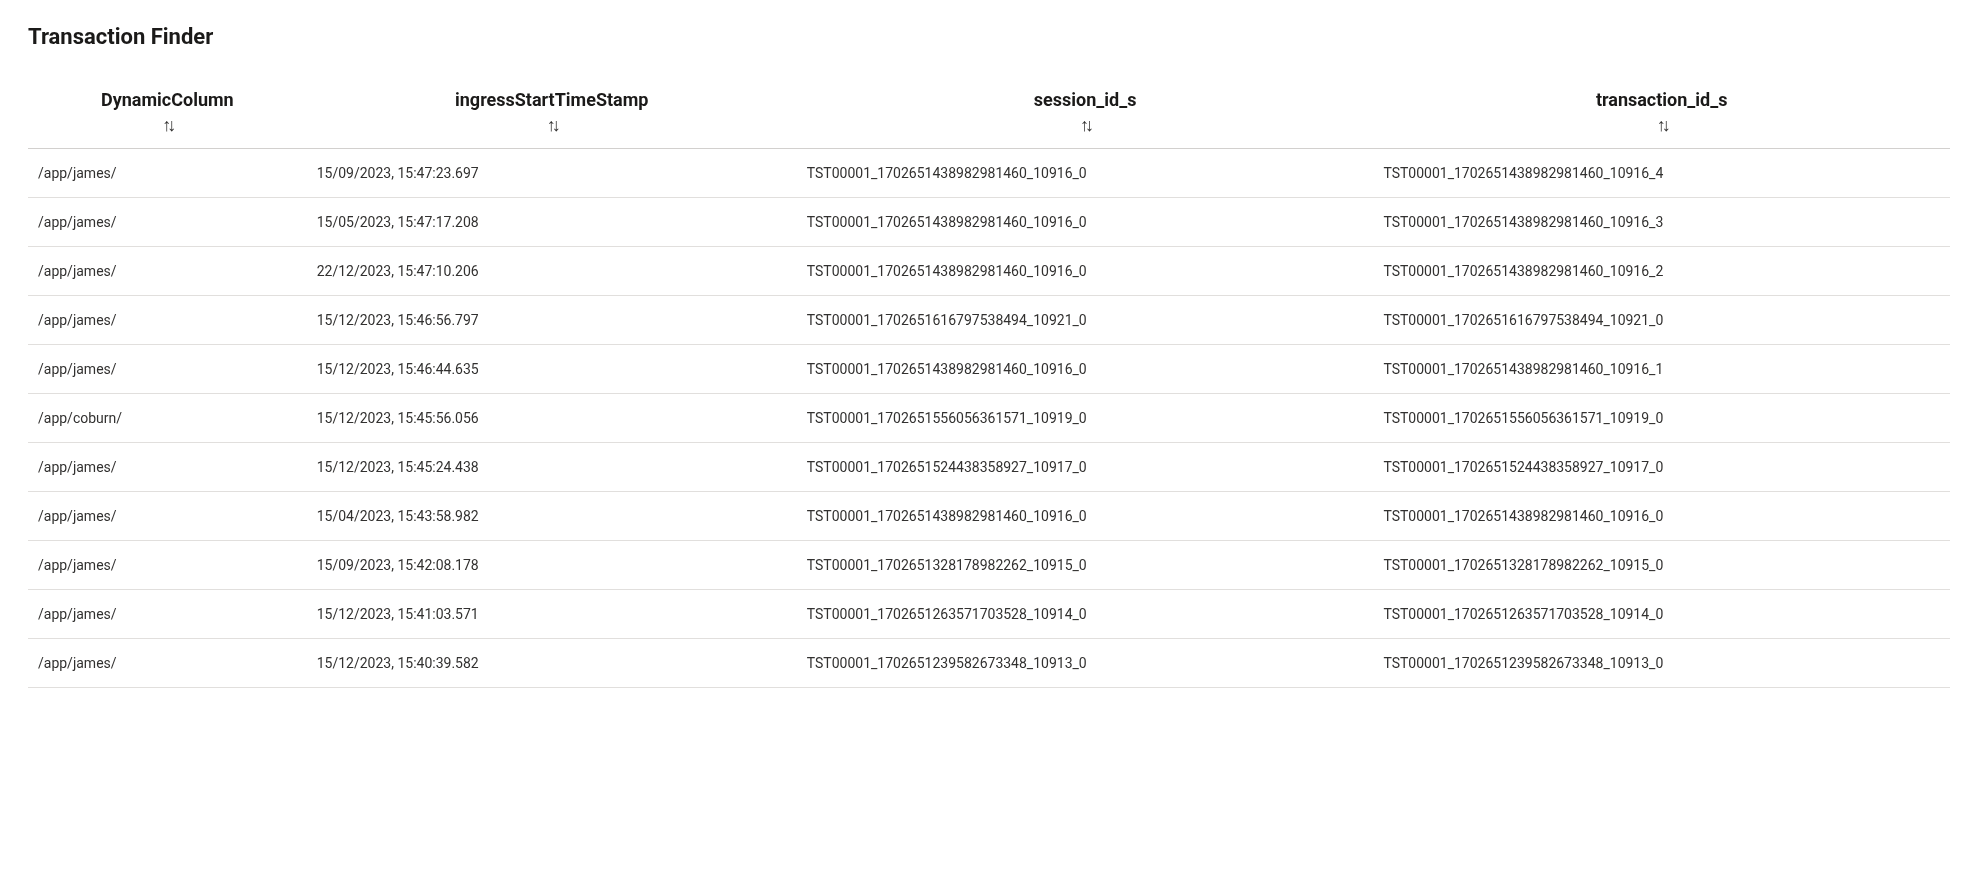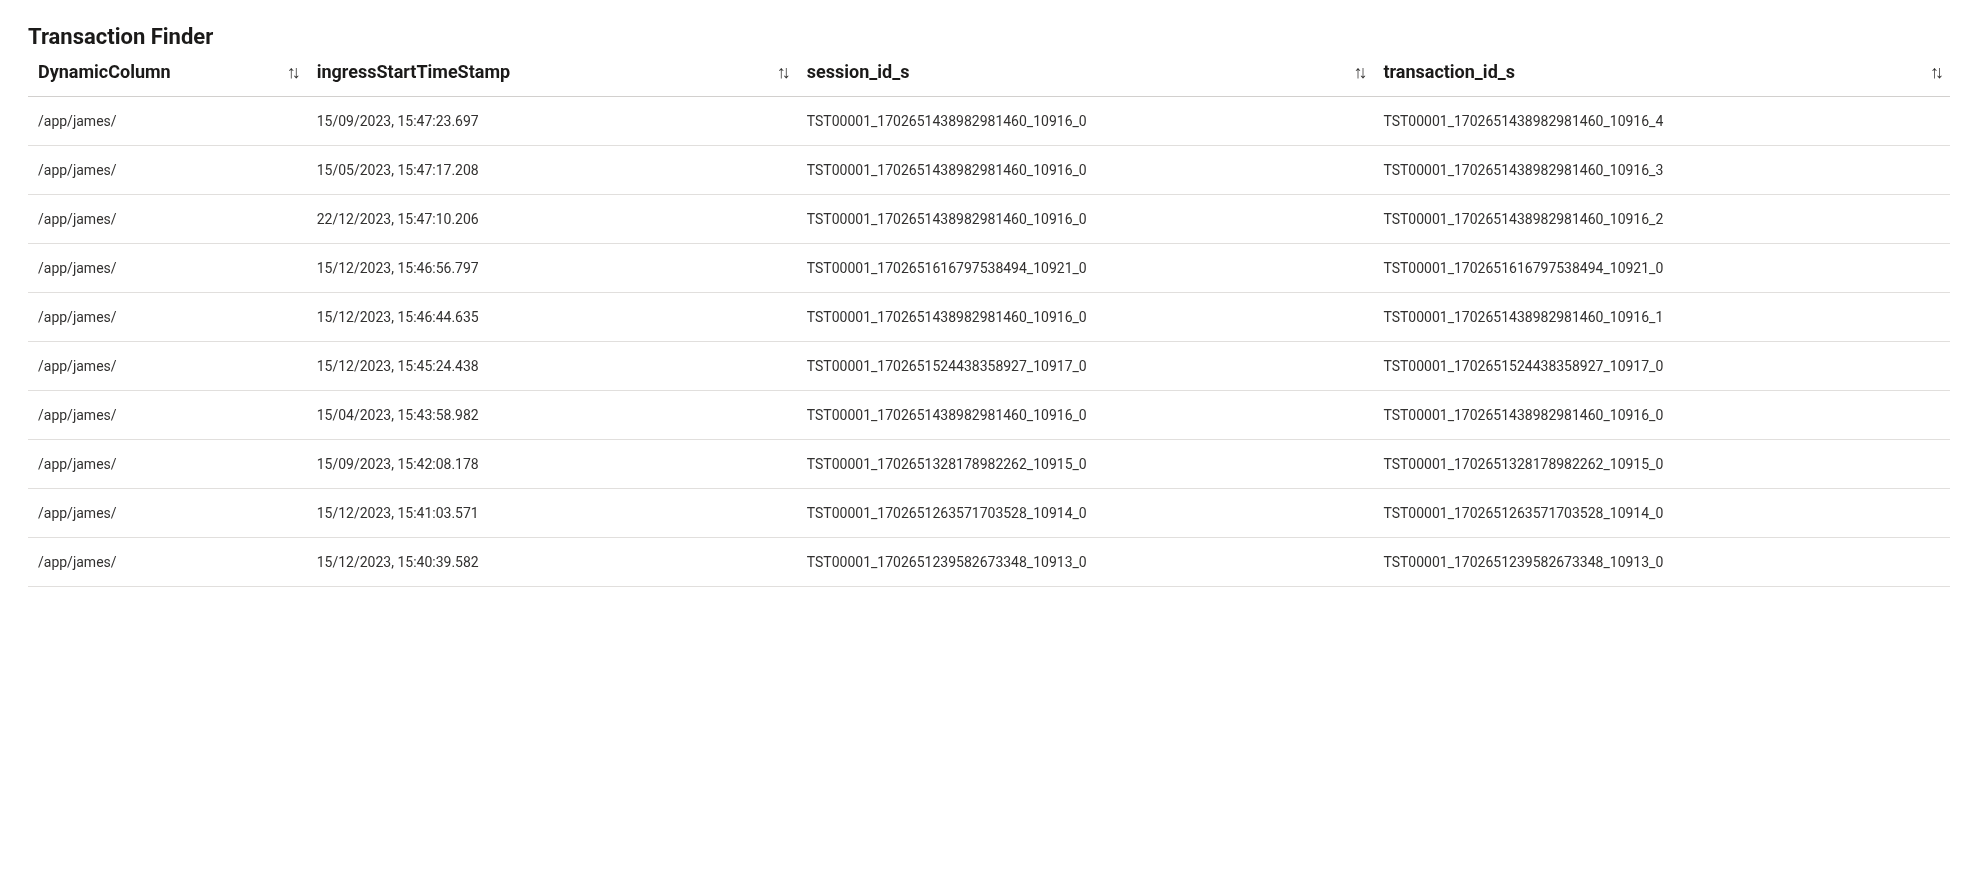--- a/index.html
+++ b/index.html
@@ -8,20 +8,21 @@
       background: #ffffff;
       color: #323130;
       padding: 24px 28px;
       font-size: 18px;
       width: 1978px;
     }
     .title {
       font-size: 22px;
       font-weight: 700;
       color: #1b1a19;
+      margin-bottom: 28px;
     }
     table {
       width: 100%;
       border-collapse: collapse;
       table-layout: fixed;
     }
     col.c-dyn { width: 14.5%; }
     col.c-ts  { width: 25.5%; }
     col.c-sid { width: 30%; }
     col.c-tid { width: 30%; }
@@ -33,20 +34,21 @@
       padding: 12px 10px 14px 10px;
       border-bottom: 1px solid #d2d0ce;
       white-space: nowrap;
       vertical-align: middle;
     }
     thead th .th-wrap {
       display: flex;
       align-items: center;
       justify-content: space-between;
       gap: 6px;
+      flex-direction: column;
     }
     thead th .th-label { flex: 0 1 auto; }
     thead th .sort-icon {
       color: #323130;
       font-size: 18px;
       line-height: 1;
       display: inline-flex;
       align-items: center;
       letter-spacing: -4px;
       cursor: pointer;
@@ -140,20 +142,26 @@
         <td>TST00001_1702651616797538494_10921_0</td>
         <td>TST00001_1702651616797538494_10921_0</td>
       </tr>
       <tr>
         <td>/app/james/</td>
         <td>15/12/2023, 15:46:44.635</td>
         <td>TST00001_1702651438982981460_10916_0</td>
         <td>TST00001_1702651438982981460_10916_1</td>
       </tr>
       <tr>
+        <td>/app/coburn/</td>
+        <td>15/12/2023, 15:45:56.056</td>
+        <td>TST00001_1702651556056361571_10919_0</td>
+        <td>TST00001_1702651556056361571_10919_0</td>
+      </tr>
+      <tr>
         <td>/app/james/</td>
         <td>15/12/2023, 15:45:24.438</td>
         <td>TST00001_1702651524438358927_10917_0</td>
         <td>TST00001_1702651524438358927_10917_0</td>
       </tr>
       <tr>
         <td>/app/james/</td>
         <td>15/04/2023, 15:43:58.982</td>
         <td>TST00001_1702651438982981460_10916_0</td>
         <td>TST00001_1702651438982981460_10916_0</td>

